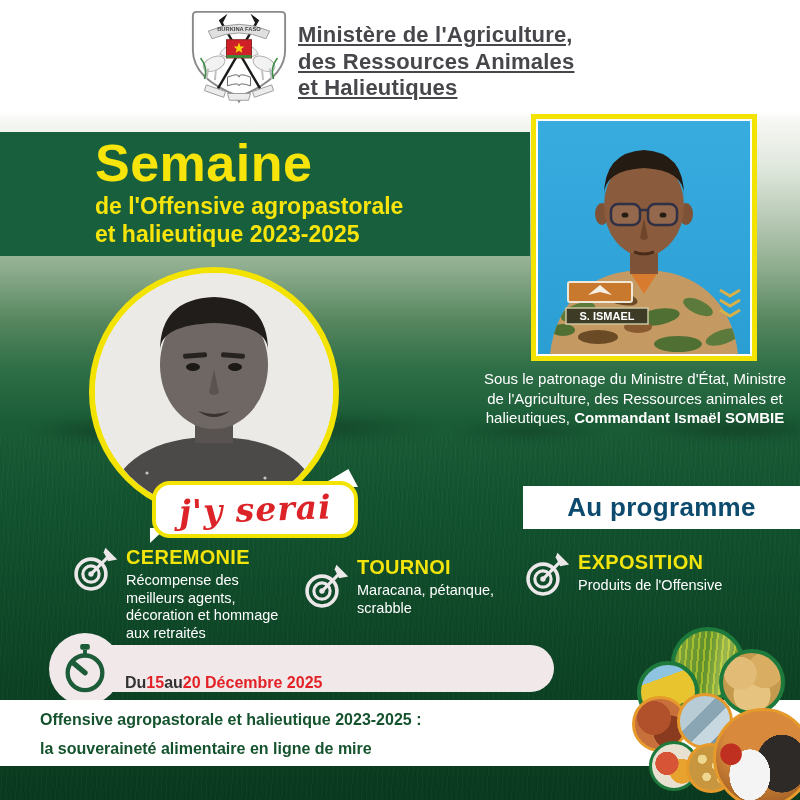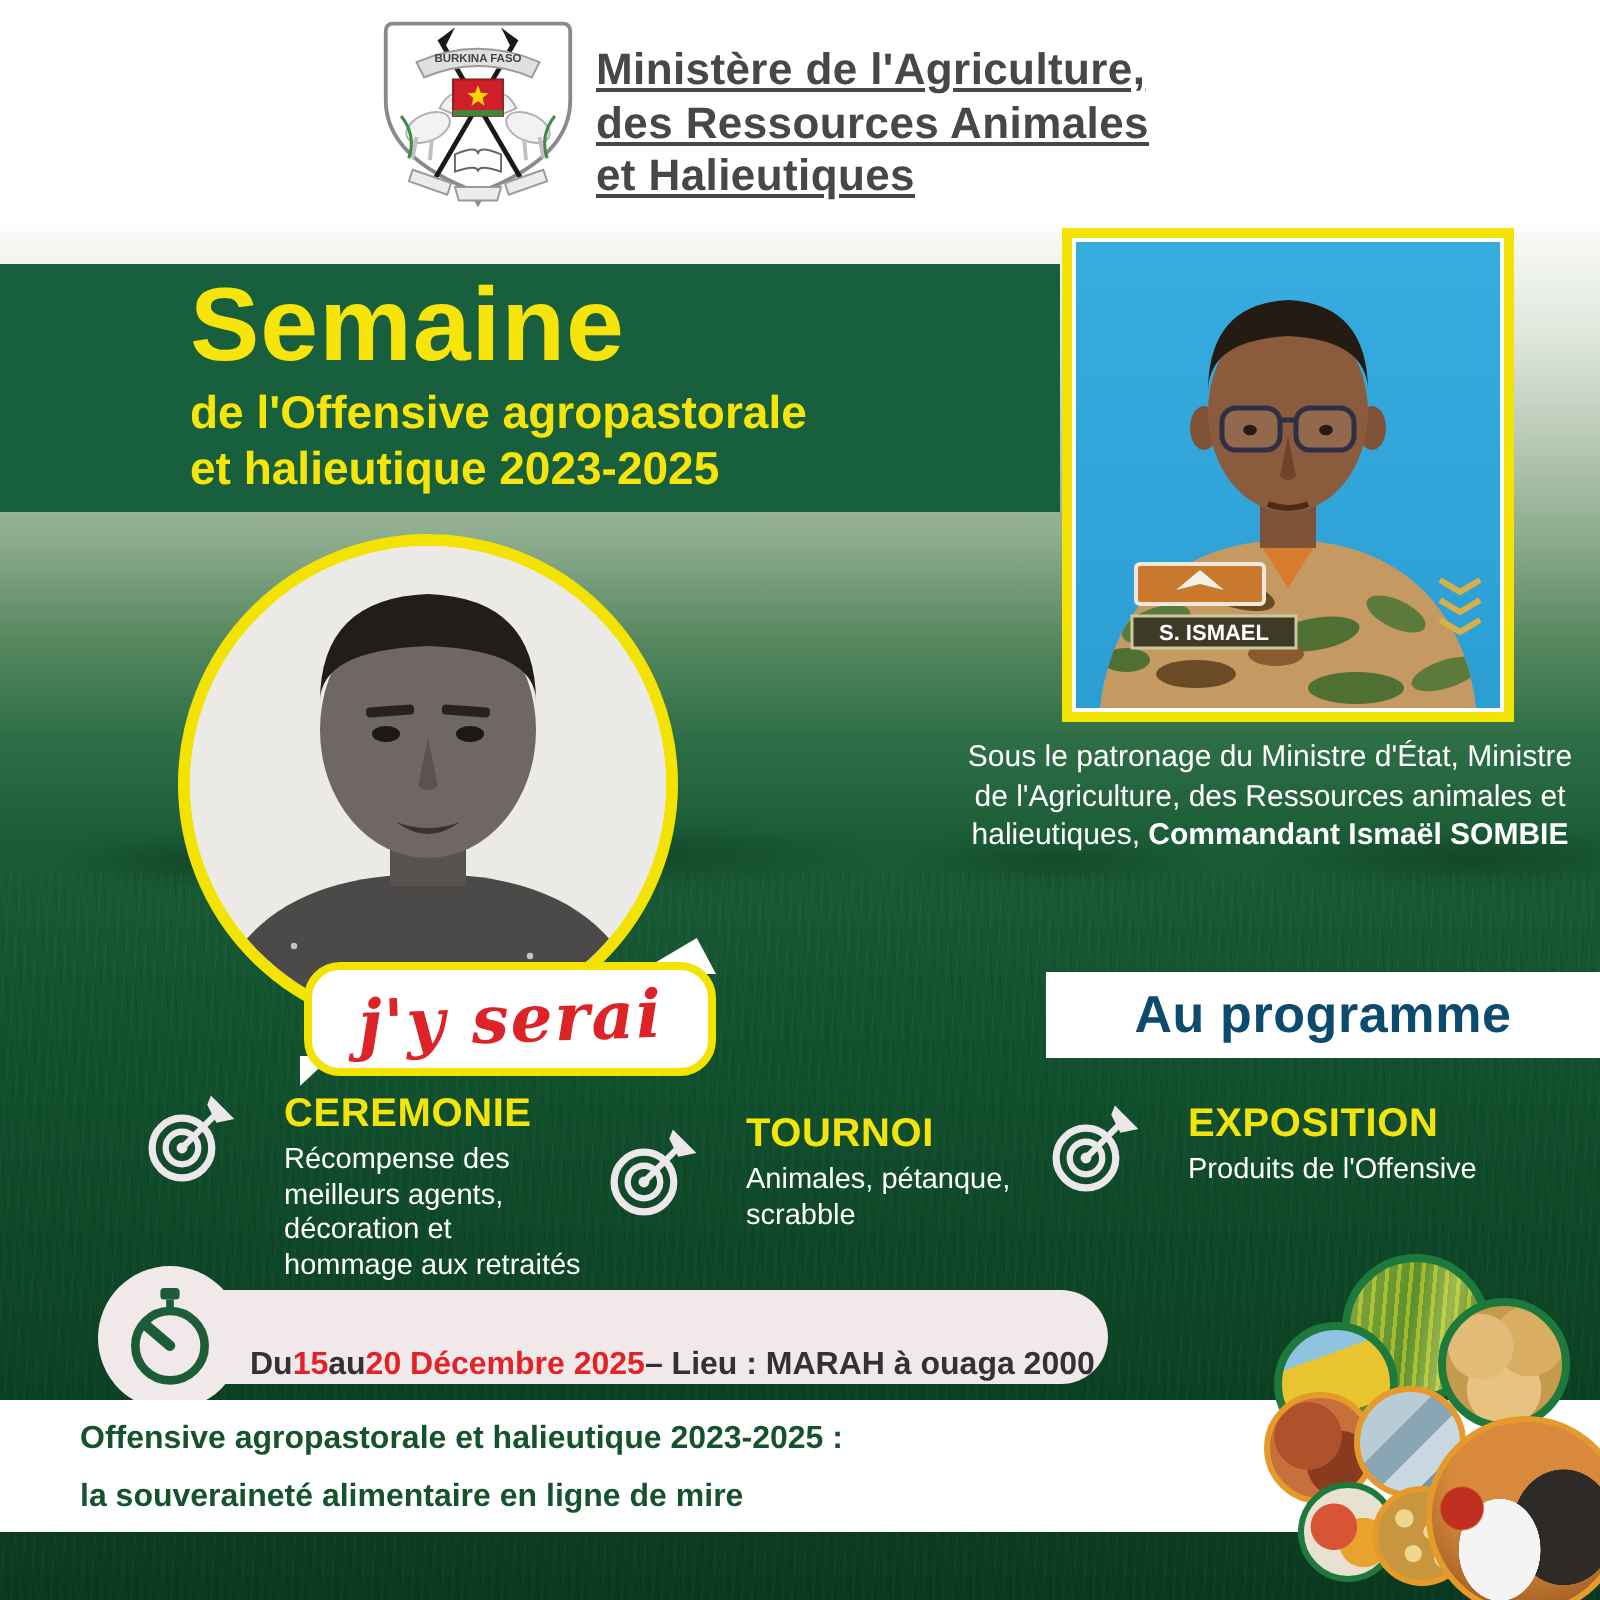--- a/index.html
+++ b/index.html
@@ -61,21 +61,21 @@
     display:flex; align-items:center; justify-content:center; }
   #bubble span { font-family:"DejaVu Serif", serif; font-style:italic; font-weight:700;
     font-size:33px; color:#dc2327; transform:rotate(-2deg); letter-spacing:1px; }
 
   
   #au-programme { position:absolute; left:523px; top:486px; width:277px; height:43px; background:#ffffff;
     z-index:1; display:flex; align-items:center; justify-content:center;
     font-size:26px; font-weight:800; color:#0c4a6e; letter-spacing:.3px; }
 
   
-  .prog-col { position:absolute; display:flex; gap:23px; align-items:flex-start; z-index:1; }
+  .prog-col { position:absolute; display:flex; gap:7px; align-items:flex-start; z-index:1; }
   #prog-1 { left:72px;  top:546px; width:222px; }
   #prog-2 { left:303px; top:556px; width:205px;align-items:center; }
   #prog-3 { left:524px; top:551px; width:260px; }
   .prog-icon { width:47px; height:47px; flex:0 0 47px; }
   .prog-title { font-size:20px; font-weight:700; color:#f3e50c; letter-spacing:.3px; }
   .prog-desc { margin-top:3px; font-size:14.5px; line-height:17.5px; color:#ffffff; font-weight:500; }
 
   
   #date-pill { position:absolute; left:77px; top:645px; width:477px; height:47px; background:#f1e8ea;
     border-radius:25px; z-index:1; display:flex; align-items:flex-end; padding-left:48px;
@@ -285,21 +285,21 @@
   <div class="prog-col" id="prog-2">
     <svg class="prog-icon" viewBox="0 0 52 52">
       <circle cx="21" cy="31" r="16.5" stroke="#ece7e9" stroke-width="4" fill="none"></circle>
       <circle cx="21" cy="31" r="9" stroke="#ece7e9" stroke-width="3.5" fill="none"></circle>
       <circle cx="21" cy="31" r="3" fill="#ece7e9"></circle>
       <line x1="21" y1="31" x2="41" y2="11" stroke="#ece7e9" stroke-width="3.5" stroke-linecap="round"></line>
       <polygon points="37,2 50,15 40,17 35,7" fill="#ece7e9"></polygon>
     </svg>
     <div>
       <div class="prog-title">TOURNOI</div>
-      <div class="prog-desc">Animales, pétanque, scrabble</div>
+      <div class="prog-desc">Maracana, pétanque, scrabble</div>
     </div>
   </div>
   <div class="prog-col" id="prog-3">
     <svg class="prog-icon" viewBox="0 0 52 52">
       <circle cx="21" cy="31" r="16.5" stroke="#ece7e9" stroke-width="4" fill="none"></circle>
       <circle cx="21" cy="31" r="9" stroke="#ece7e9" stroke-width="3.5" fill="none"></circle>
       <circle cx="21" cy="31" r="3" fill="#ece7e9"></circle>
       <line x1="21" y1="31" x2="41" y2="11" stroke="#ece7e9" stroke-width="3.5" stroke-linecap="round"></line>
       <polygon points="37,2 50,15 40,17 35,7" fill="#ece7e9"></polygon>
     </svg>
@@ -307,21 +307,20 @@
       <div class="prog-title">EXPOSITION</div>
       <div class="prog-desc">Produits de l'Offensive</div>
     </div>
   </div>
 
   <div id="date-pill">
     <span>Du </span>
       <span class="red">15</span>
       <span> au </span>
       <span class="red">20 Décembre 2025</span>
-      <span> – Lieu : MARAH à ouaga 2000</span>
   </div>
   <div id="stopwatch-badge">
     <svg width="52" height="52" viewBox="0 0 54 54">
       <rect x="22" y="1" width="10" height="6" rx="2" fill="#1d5c38"></rect>
       <rect x="25" y="7" width="4" height="5" fill="#1d5c38"></rect>
       <circle cx="27" cy="31" r="18" stroke="#1d5c38" stroke-width="4.5" fill="none"></circle>
       <line x1="27" y1="31" x2="14" y2="20" stroke="#1d5c38" stroke-width="5.5" stroke-linecap="round"></line>
     </svg>
   </div>
 

